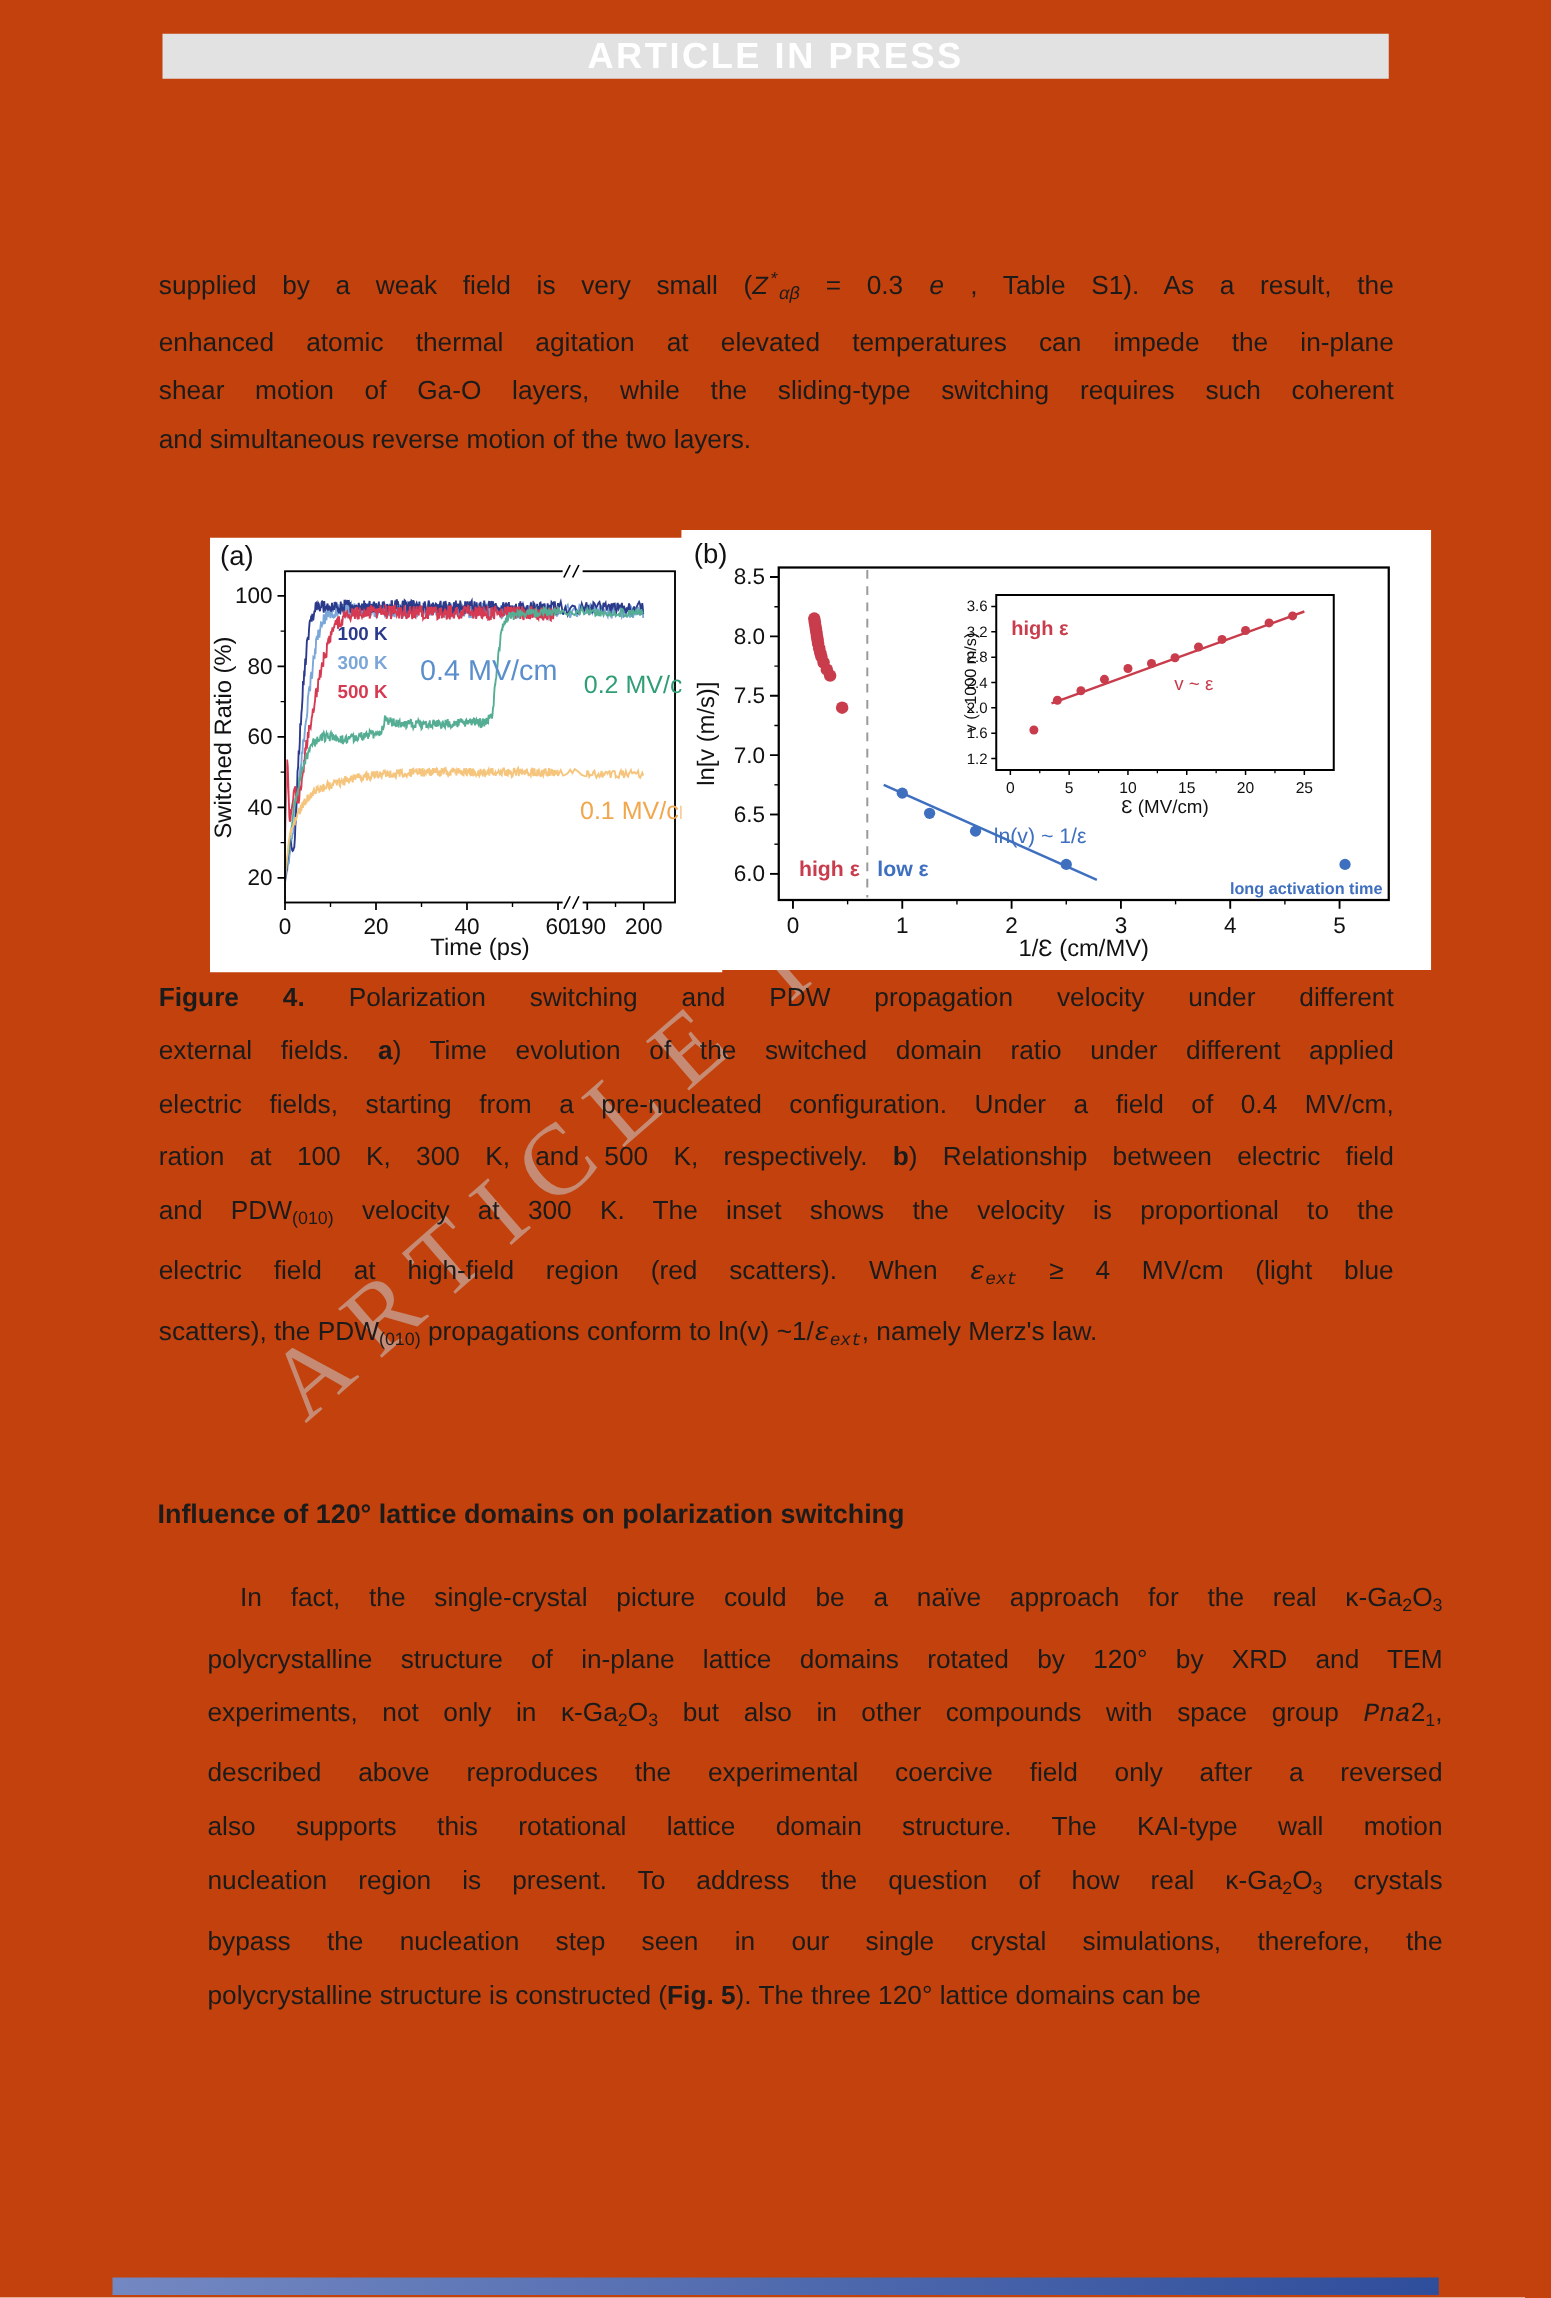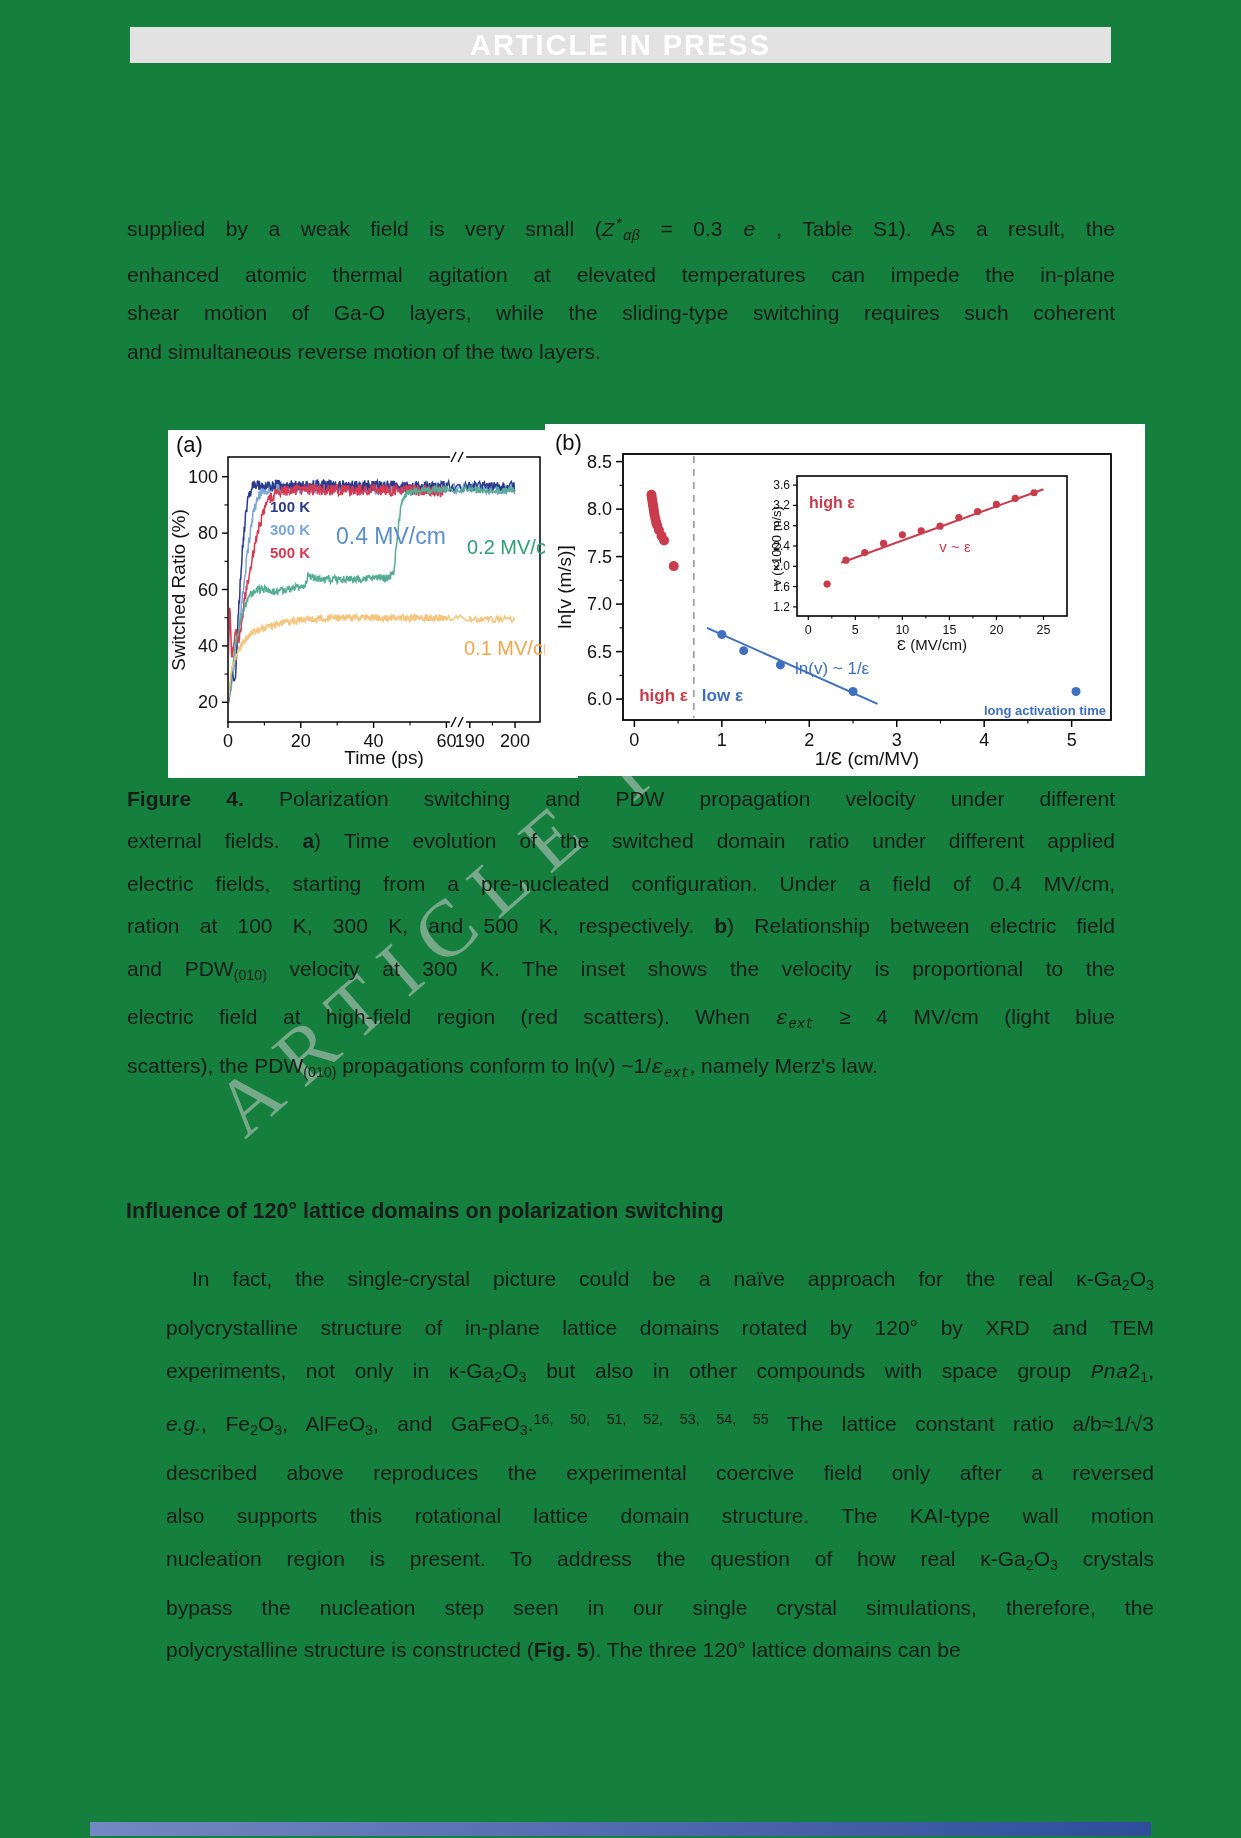--- a/index.html
+++ b/index.html
@@ -1,16 +1,16 @@
 <!DOCTYPE html>
 <html><head>
 <meta charset="utf-8">
 <style>
   html,body{margin:0;padding:0;background:#ffffff;}
-  #page{position:relative;width:1241px;height:1838px;background:#15803d;overflow:hidden;
+  #page{position:relative;width:1241px;height:1838px;background:#c2410c;overflow:hidden;
         font-family:"Liberation Sans",sans-serif;color:#1b1b1b;}
   .banner{position:absolute;left:130px;top:27px;width:981px;height:36px;background:#e2e2e2;
           color:#ffffff;font-weight:bold;font-size:29px;letter-spacing:2px;text-align:center;
           line-height:37px;z-index:2;}
   .watermark{position:absolute;left:35px;top:742px;width:1150px;text-align:center;
              font-family:"Liberation Serif",serif;font-size:80px;letter-spacing:20px;
              color:#c9c9c9;opacity:0.55;transform:rotate(-41deg);z-index:1;
              white-space:nowrap;pointer-events:none;}
   .textblock{position:absolute;left:127px;width:988px;z-index:2;font-size:21px;}
   .tline{text-align:justify;text-align-last:justify;}
@@ -236,21 +236,20 @@
       <div class="tline">electric field at high-field region (red scatters). When <span class="math">ε<sub>ext</sub></span> ≥ 4 MV/cm (light blue</div>
       <div class="tline tlast">scatters), the PDW<sub>(010)</sub> propagations conform to ln(v) ~1/<span class="math">ε<sub>ext</sub></span>, namely Merz's law.</div>
     </div>
 
   <div class="heading">Influence of 120° lattice domains on polarization switching</div>
 
   <div id="para2" class="textblock">
       <div class="tline tindent">In fact, the single-crystal picture could be a naïve approach for the real κ-Ga<sub>2</sub>O<sub>3</sub></div>
       <div class="tline">polycrystalline structure of in-plane lattice domains rotated by 120° by XRD and TEM</div>
       <div class="tline">experiments, not only in κ-Ga<sub>2</sub>O<sub>3</sub> but also in other compounds with space group <span class="math">Pna</span>2<sub>1</sub>,</div>
-      <div class="tline"><i>e.g.</i>, Fe<sub>2</sub>O<sub>3</sub>, AlFeO<sub>3</sub>, and GaFeO<sub>3</sub>.<sup>16, 50, 51, 52, 53, 54, 55</sup> The lattice constant ratio a/b≈1/√3</div>
       <div class="tline">described above reproduces the experimental coercive field only after a reversed</div>
       <div class="tline">also supports this rotational lattice domain structure. The KAI-type wall motion</div>
       <div class="tline">nucleation region is present. To address the question of how real κ-Ga<sub>2</sub>O<sub>3</sub> crystals</div>
       <div class="tline">bypass the nucleation step seen in our single crystal simulations, therefore, the</div>
       <div class="tline tlast">polycrystalline structure is constructed (<b>Fig. 5</b>). The three 120° lattice domains can be</div>
     </div>
 
   <div class="bottombar"></div>
 </div>
 

